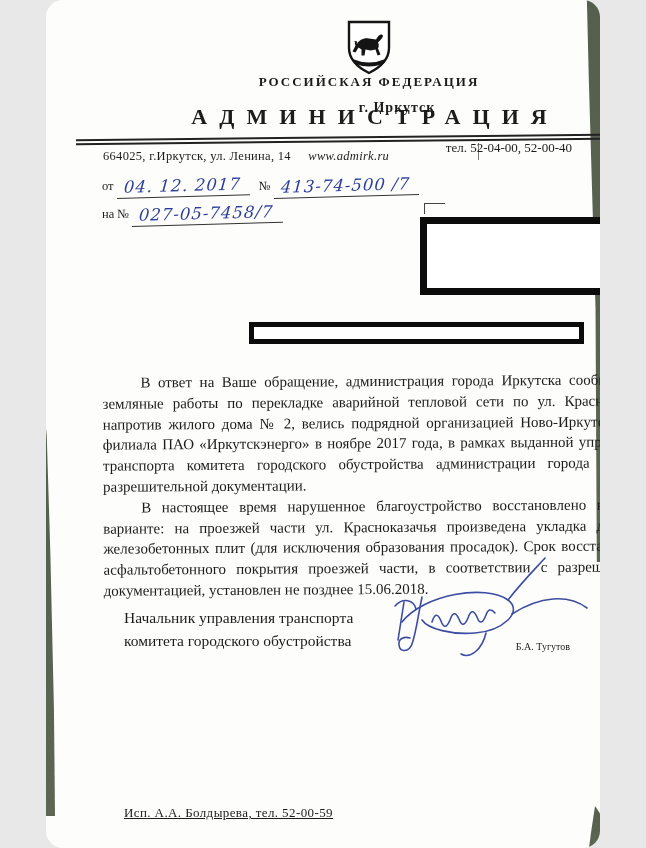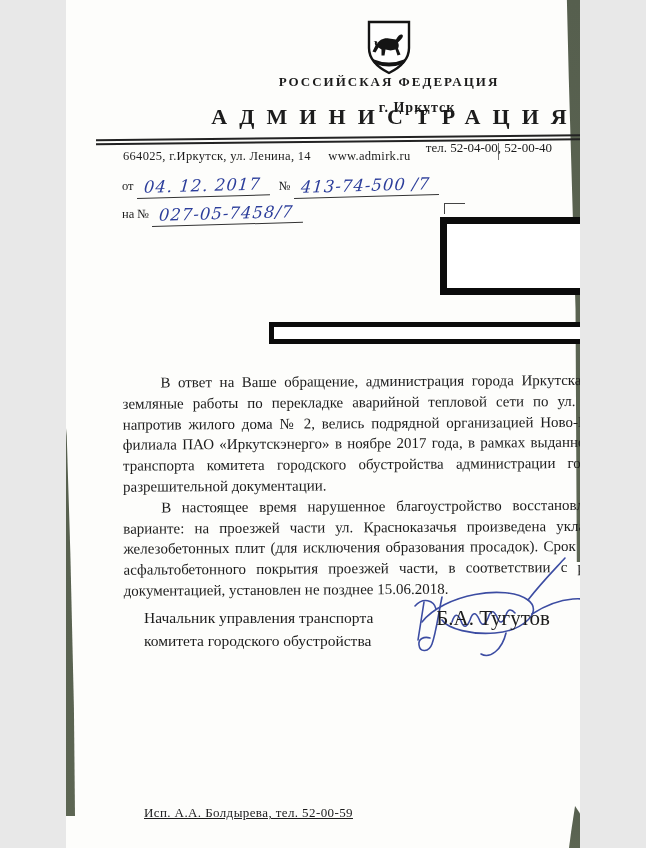--- a/index.html
+++ b/index.html
@@ -1,19 +1,19 @@
 <!DOCTYPE html>
 <html><head>
 <meta charset="utf-8">
 <style>
   html,body{margin:0;padding:0;background:#e8e8e8;}
   .page{
-    position:relative; width:514px; height:848px; margin:0 auto;
+    position:relative; width:554px; height:848px; margin:0 auto;
     background:#fdfdfb; overflow:hidden;
-    font-family:"Liberation Serif", serif; color:#1c1c1c;
+    font-family:"Liberation Serif", serif; color:#1c1c1c;border-radius:17px;
   }
   
   .edge{position:absolute; background:linear-gradient(180deg,#565f4e,#5d6653);}
   .edge-right-top{right:0; top:0; width:16px; height:562px;
     clip-path:polygon(18% 0,100% 0,100% 100%,80% 100%,72% 55%,30% 14%);}
   .edge-left{left:0; top:428px; width:9px; height:388px;
     clip-path:polygon(0 0,8% 2%,48% 32%,88% 72%,100% 100%,0 100%);}
   .edge-right-bottom{right:0; bottom:0; width:11px; height:42px;
     clip-path:polygon(55% 0,100% 18%,100% 100%,0 100%,20% 60%);}
 
@@ -21,21 +21,21 @@
   .emblem{position:absolute; left:299px; top:20px; width:48px; height:56px;}
   .country{position:absolute; left:0; top:74px; width:646px; text-align:center;
     font-weight:bold; font-size:13px; letter-spacing:2px;}
   .city{position:absolute; left:0; top:100px; width:646px; text-align:center;
     font-weight:bold; font-size:14px; letter-spacing:1px;margin-left:28px;}
   .org-title{position:absolute; left:0; top:104px; width:646px; text-align:center;
     font-weight:bold; font-size:22px; letter-spacing:0.55em; text-indent:0.55em;}
   .rule{position:absolute; left:30px; top:136px; width:616px; transform:rotate(-0.6deg);}
   .rule div{height:2px; background:#222; margin-bottom:2px;}
   .addr{position:absolute; left:57px; top:149px; font-size:12.5px; letter-spacing:.3px;}
-  .addr .site{margin-left:14px;}
+  .addr .site{margin-left:14px;font-style:italic;}
   .addr-divider{position:absolute; left:432px; top:143px; width:1px; height:17px; background:#777;}
   .phones{position:absolute; right:28px; top:140px; font-size:13px;}
 
   
   .ref{position:absolute; left:56px; font-size:12.5px; white-space:nowrap;}
   .ref-row1{top:178px;}
   .ref-row2{top:206px;}
   .hw{display:inline-block; font-style:italic; font-family:"DejaVu Serif", serif;
     color:#2c3e9b; font-size:16.5px; letter-spacing:1px;
     border-bottom:1.4px solid #333; padding:0 10px 1px 6px;
@@ -54,21 +54,21 @@
     background:#fff; border:5px solid #0b0b0b;}
 
   
   .body-text{position:absolute; left:57px; top:371px; width:559px;
     font-size:15px; line-height:20.8px; text-align:justify;
     transform:rotate(-0.35deg);}
   .body-text p{margin:0; text-indent:38px;}
 
   
   .sig-position{position:absolute; left:78px; top:607px; font-size:15.5px; line-height:22.5px;}
-  .sig-name{position:absolute; right:30px; top:606px; font-size:21px;}
+  .sig-name{position:absolute; right:30px; top:641px; font-size:10px;}
   .sig-scribble{position:absolute; left:342px; top:556px; width:205px; height:115px;}
 
   
   .footer{position:absolute; left:78px; top:805px; font-size:13px; letter-spacing:.4px;text-decoration:underline;}
 </style>
 </head>
 <body>
 
 <div class="page">
 

